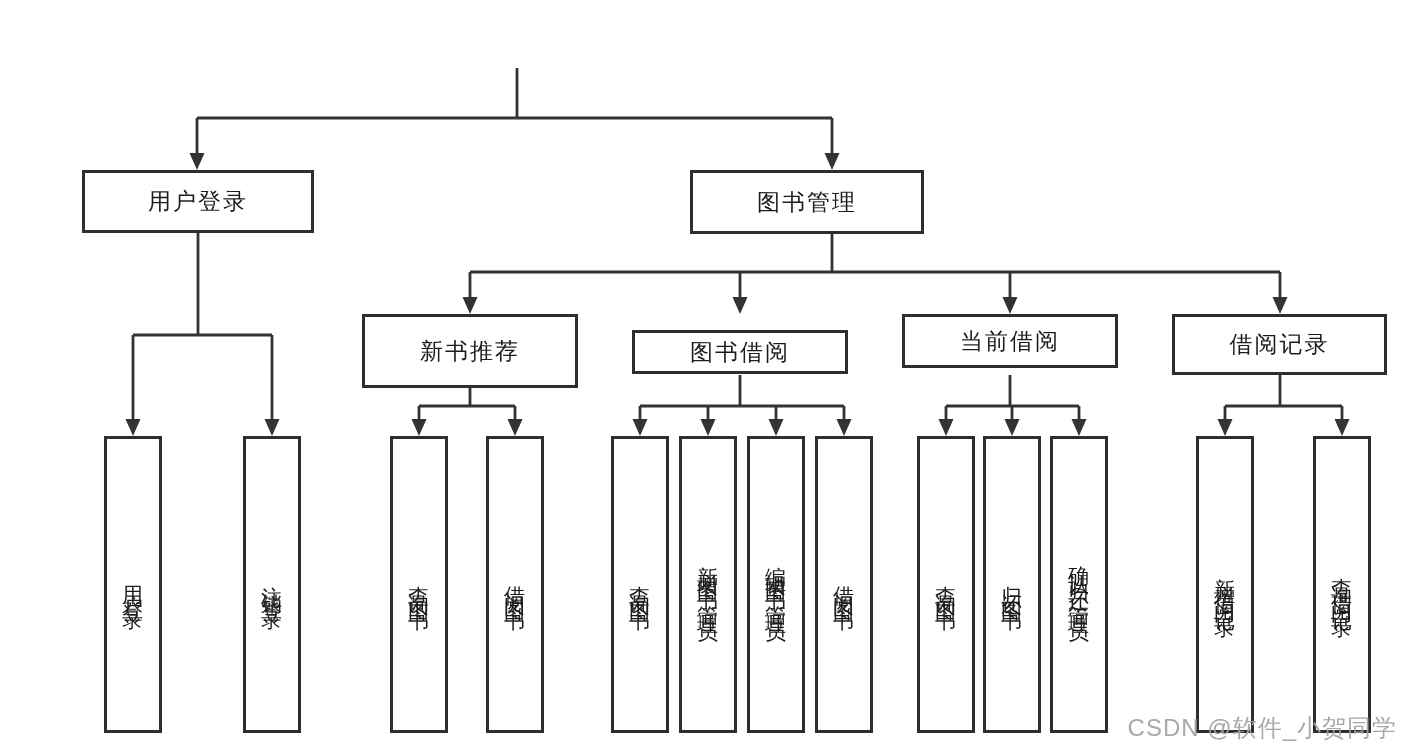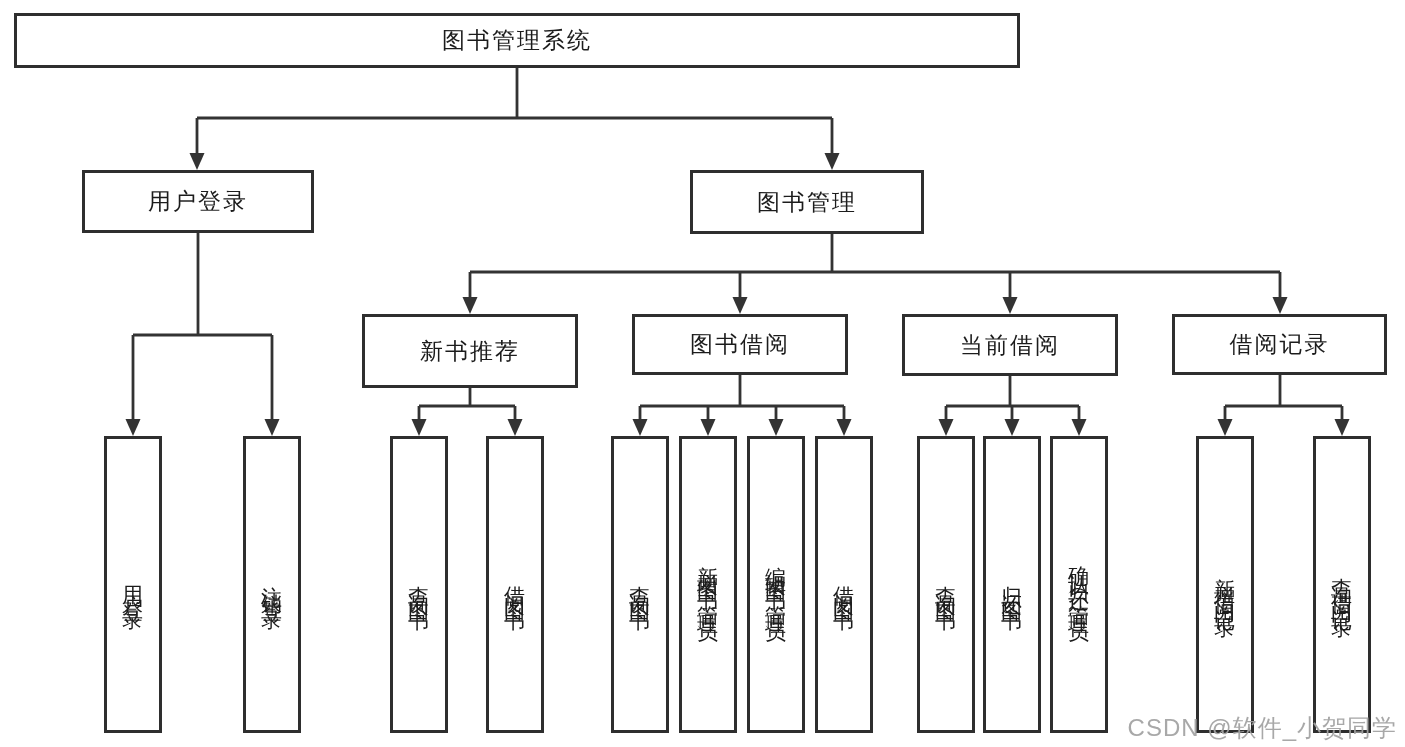--- a/index.html
+++ b/index.html
@@ -113,38 +113,35 @@
       <line x1="1012" y1="406" x2="1012" y2="423" stroke="#333333" stroke-width="2.8"></line>
       <polygon points="1012,436 1004.5,419 1019.5,419" fill="#333333"></polygon>
       <line x1="1079" y1="406" x2="1079" y2="423" stroke="#333333" stroke-width="2.8"></line>
       <polygon points="1079,436 1071.5,419 1086.5,419" fill="#333333"></polygon>
       <line x1="1225" y1="406" x2="1225" y2="423" stroke="#333333" stroke-width="2.8"></line>
       <polygon points="1225,436 1217.5,419 1232.5,419" fill="#333333"></polygon>
       <line x1="1342" y1="406" x2="1342" y2="423" stroke="#333333" stroke-width="2.8"></line>
       <polygon points="1342,436 1334.5,419 1349.5,419" fill="#333333"></polygon>
     </svg>
 
-  <div class="box hbox" style="left:14px; top:13px; width:1006px; height:55px;">
-    <span>图书管理系统</span>
-  </div>
 
   <div class="box hbox" style="left:82px; top:170px; width:232px; height:63px;">
     <span>用户登录</span>
   </div>
   <div class="box hbox" style="left:690px; top:170px; width:234px; height:64px;">
     <span>图书管理</span>
   </div>
 
   <div class="box hbox" style="left:362px; top:314px; width:216px; height:74px;">
     <span>新书推荐</span>
   </div>
-  <div class="box hbox" style="left:632px; top:314px; width:216px; height:61px;">
+  <div class="box hbox" style="left:632px; top:330px; width:216px; height:44px;">
     <span>图书借阅</span>
   </div>
-  <div class="box hbox" style="left:902px; top:314px; width:216px; height:62px;">
+  <div class="box hbox" style="left:902px; top:314px; width:216px; height:54px;">
     <span>当前借阅</span>
   </div>
   <div class="box hbox" style="left:1172px; top:314px; width:215px; height:61px;">
     <span>借阅记录</span>
   </div>
 
   <div class="box vbox" style="left:104px;">
     <span class="vlabel">用户登录</span>
   </div>
   <div class="box vbox" style="left:243px;">

